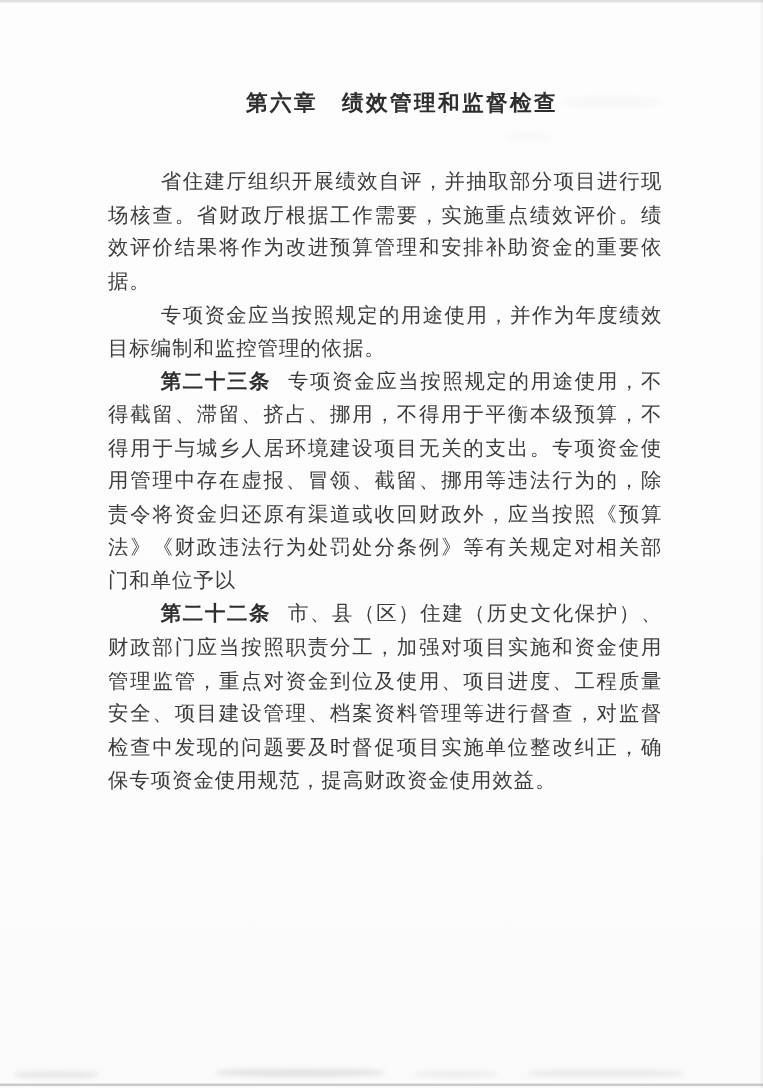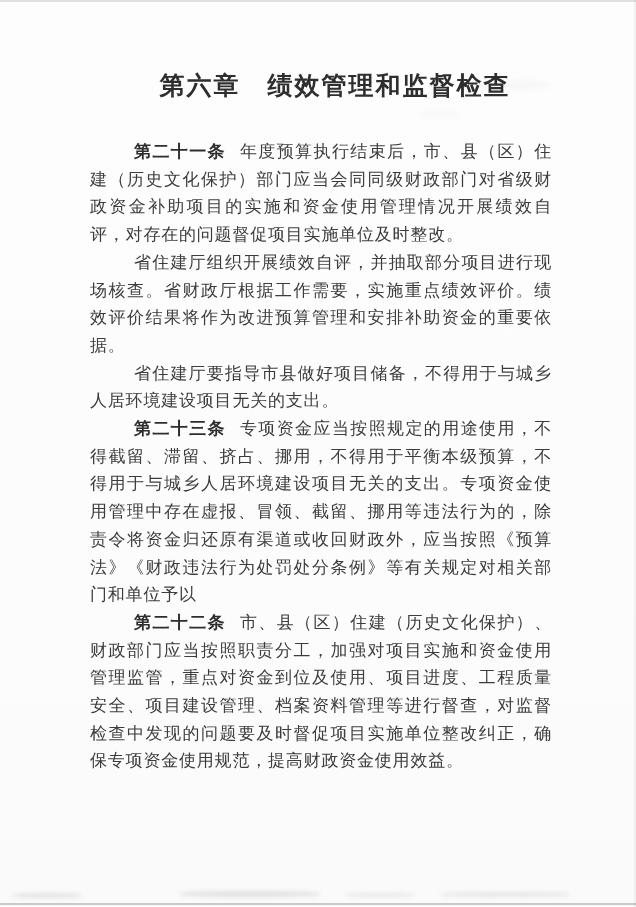--- a/index.html
+++ b/index.html
@@ -52,21 +52,21 @@
     position: absolute;
     left: 90px;
     top: 72px;
     width: 462px;
     color: #3c3c3c;
   }
   .chapter-title {
     margin: 0 0 38px 0;
     transform: translateX(14px);
     text-align: center;
-    font-size: 25px;
+    font-size: 18px;
     font-weight: bold;
     line-height: 28px;
     letter-spacing: 2px;
     color: #2e2e2e;
     white-space: nowrap;
   }
   .para {
     margin: 0;
     font-size: 17px;
     line-height: 27.7px;
@@ -89,26 +89,25 @@
 <div class="page">
 
   <div class="scan-edge-top"></div>
   <div class="smudge s5"></div>
   <div class="smudge s6"></div>
 
   <div class="content">
 
     <h1 class="chapter-title">第六章　绩效管理和监督检查</h1>
 
-    <p class="para"><b class="article-lead">第二十一条</b><span>年度预算执行结束后，市、县（区）住建（历史文化保护）部门应当会同同级财政部门对省级财政资金补助项目的实施和资金使用管理情况开展绩效自评，对存在的问题督促项目实施单位及时整改。</span></p>
 
 
     <p class="para"><b class="article-lead"></b><span>省住建厅组织开展绩效自评，并抽取部分项目进行现场核查。省财政厅根据工作需要，实施重点绩效评价。绩效评价结果将作为改进预算管理和安排补助资金的重要依据。</span></p>
 
-    <p class="para"><b class="article-lead"></b><span>省住建厅要指导市县做好项目储备，不得用于与城乡人居环境建设项目无关的支出。</span></p>
+    <p class="para"><b class="article-lead"></b><span>专项资金应当按照规定的用途使用，并作为年度绩效目标编制和监控管理的依据。</span></p>
 
     <p class="para"><b class="article-lead">第二十三条</b><span>专项资金应当按照规定的用途使用，不得截留、滞留、挤占、挪用，不得用于平衡本级预算，不得用于与城乡人居环境建设项目无关的支出。专项资金使用管理中存在虚报、冒领、截留、挪用等违法行为的，除责令将资金归还原有渠道或收回财政外，应当按照《预算法》《财政违法行为处罚处分条例》等有关规定对相关部门和单位予以</span></p>
 
     <p class="para"><b class="article-lead">第二十二条</b><span>市、县（区）住建（历史文化保护）、财政部门应当按照职责分工，加强对项目实施和资金使用管理监管，重点对资金到位及使用、项目进度、工程质量安全、项目建设管理、档案资料管理等进行督查，对监督检查中发现的问题要及时督促项目实施单位整改纠正，确保专项资金使用规范，提高财政资金使用效益。</span></p>
 
   </div>
 
   <div class="smudge s1"></div>
   <div class="smudge s2"></div>
   <div class="smudge s3"></div>

